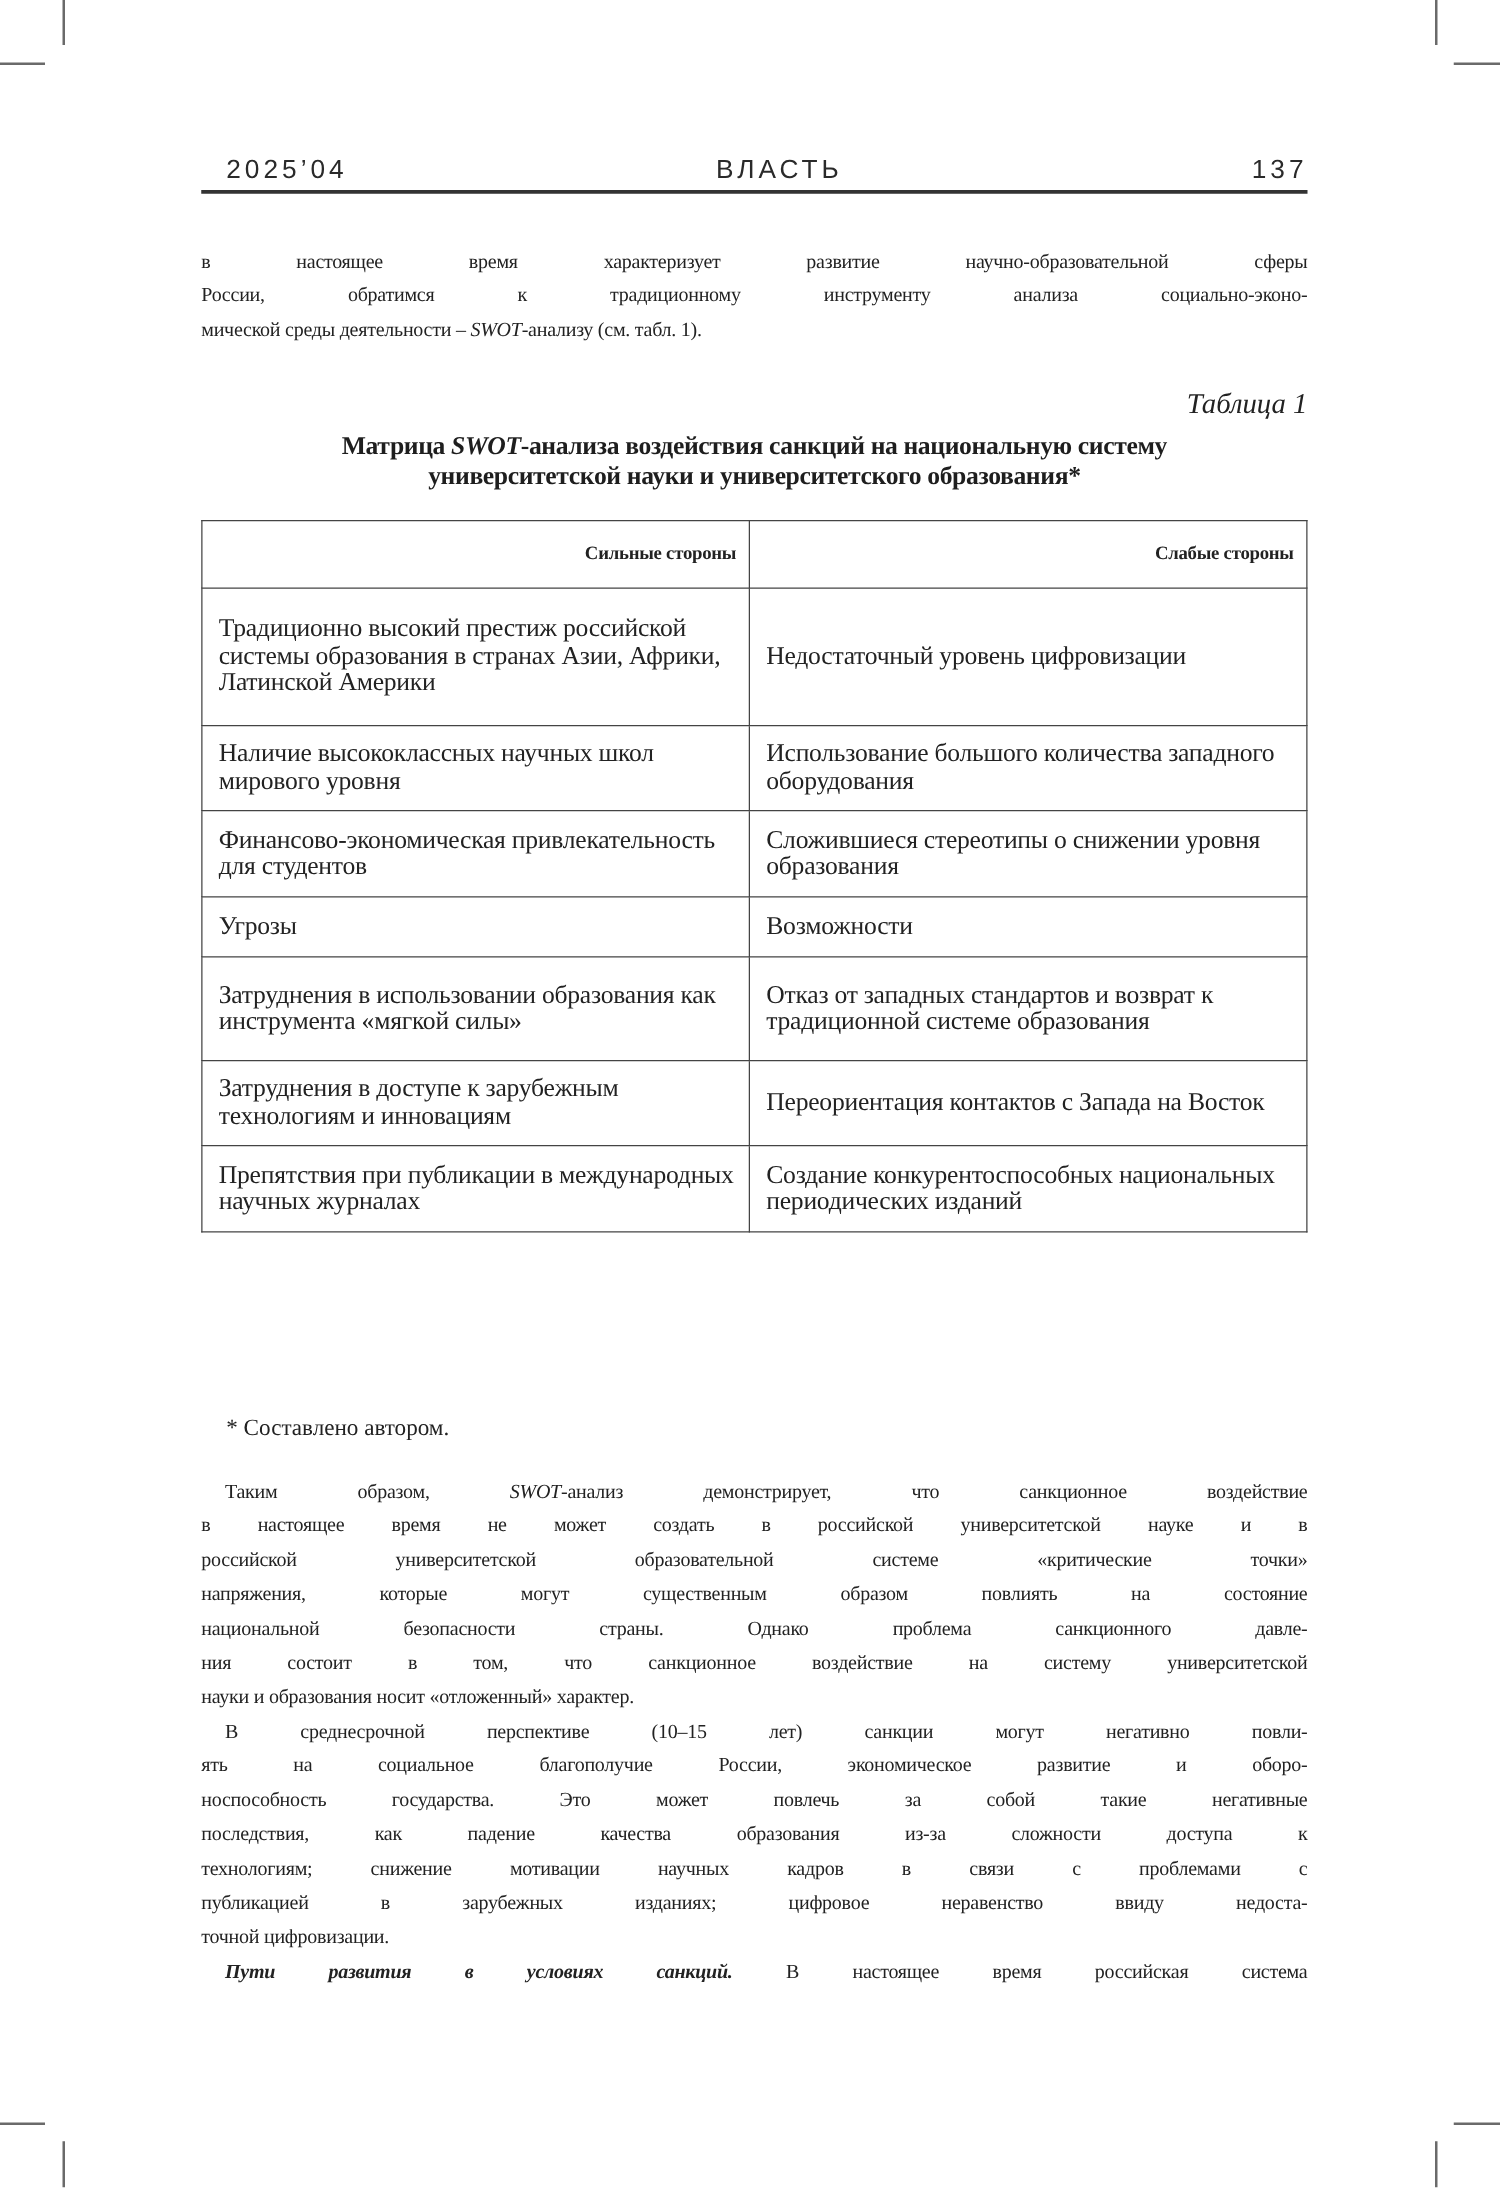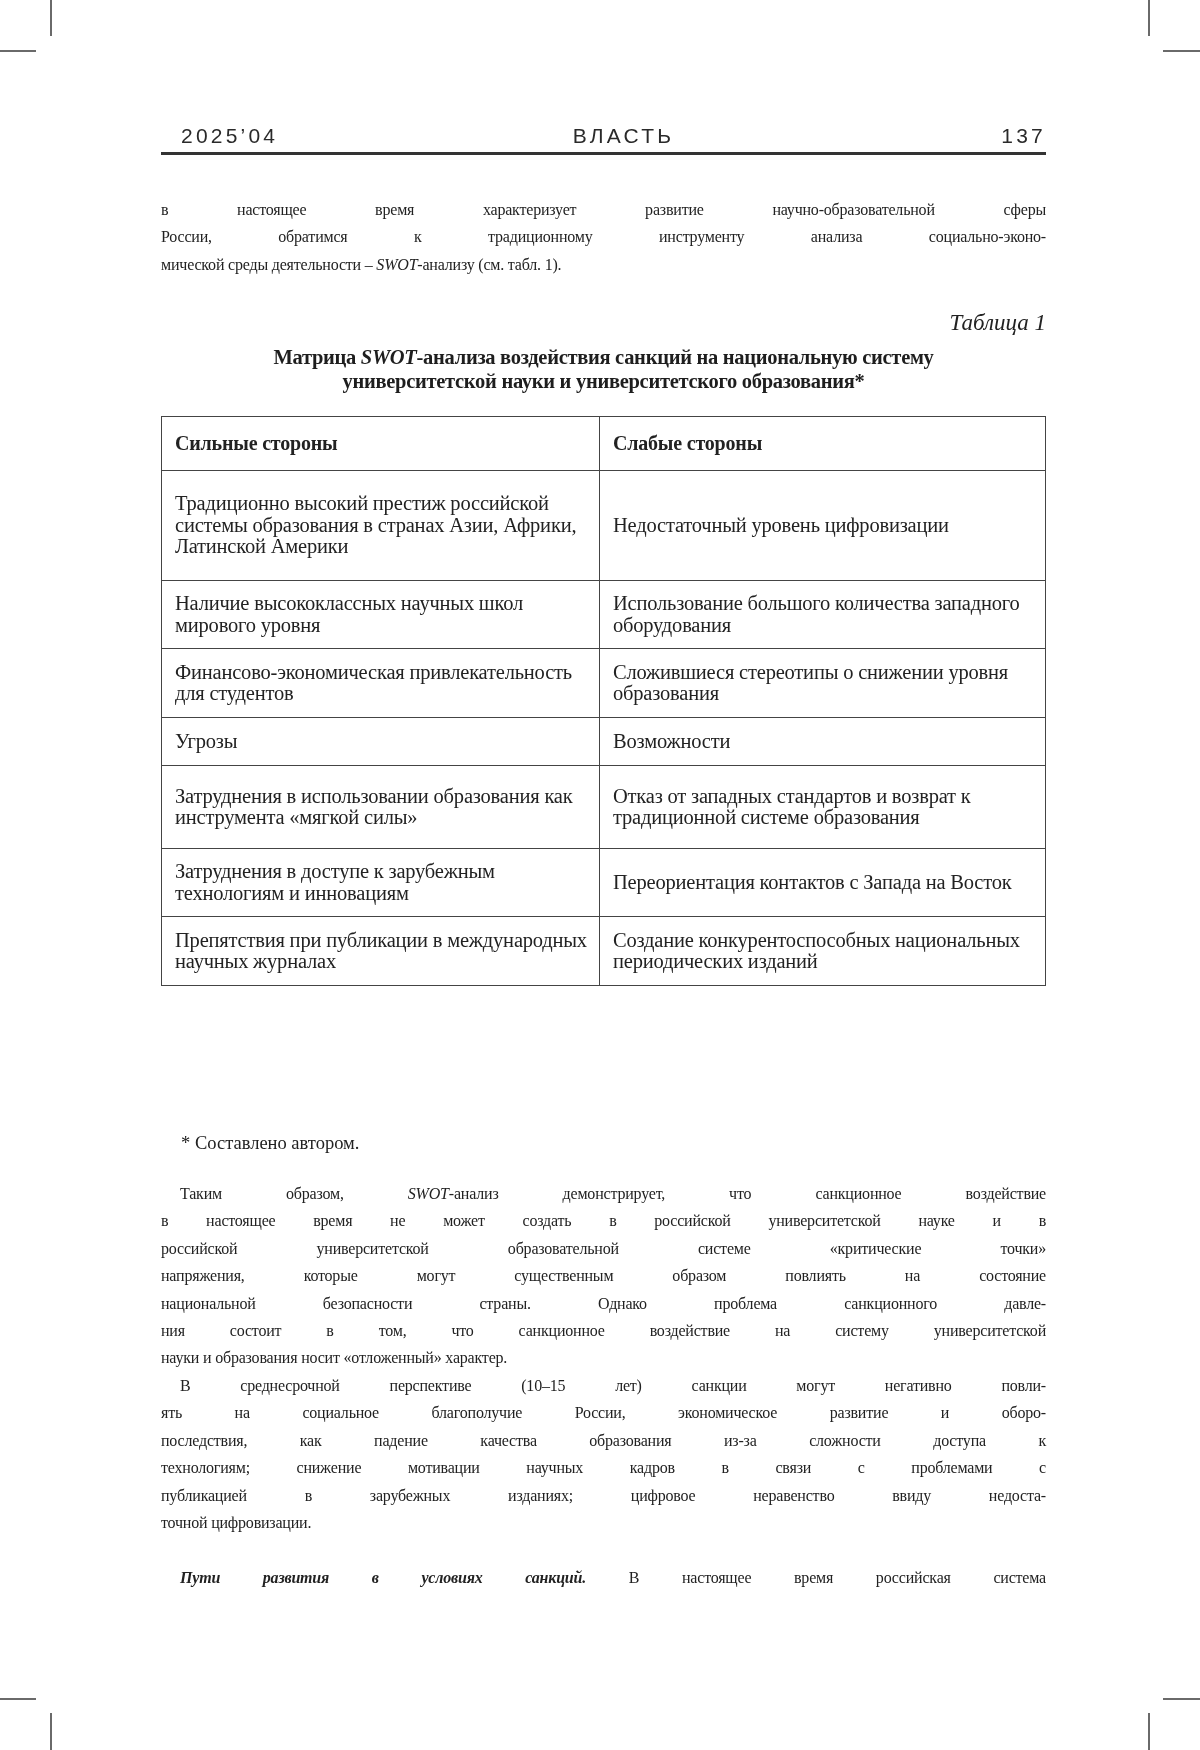--- a/index.html
+++ b/index.html
@@ -35,21 +35,21 @@
   }
   .table-caption i { font-style:italic; }
   table.swot {
     position:absolute; left:0; top:416px; width:885px; border-collapse:collapse;
     font-family:"Liberation Serif", serif; font-size:20.5px; line-height:21.5px; color:#222;
   }
   table.swot td, table.swot th {
     border:1.6px solid #444; vertical-align:middle; padding:0 10px 0 13px; text-align:left;
     letter-spacing:-0.2px;
   }
-  table.swot th { font-weight:bold; text-align:left; height:53px; font-size:20px; }
+  table.swot th { font-weight:bold; text-align:right; height:53px; font-size:15px; }
   table.swot td.c1 { width:414px; }
   .footnote {
     position:absolute; left:20px; top:1133px; font-family:"Liberation Serif", serif;
     font-size:18.5px; color:#222;
   }
 </style>
 </head>
 <body>
 
 <div class="crop" style="left:50px;top:0;width:1.5px;height:36px;"></div>
@@ -130,20 +130,21 @@
     <span class="ln">российской университетской образовательной системе «критические точки»</span>
     <span class="ln">напряжения, которые могут существенным образом повлиять на состояние</span>
     <span class="ln">национальной безопасности страны. Однако проблема санкционного давле-</span>
     <span class="ln">ния состоит в том, что санкционное воздействие на систему университетской</span>
     <span class="ln last">науки и образования носит «отложенный» характер.</span>
   </div>
 
   <div class="para" style="top:1372px;">
     <span class="ln indent">В среднесрочной перспективе (10–15 лет) санкции могут негативно повли-</span>
     <span class="ln">ять на социальное благополучие России, экономическое развитие и оборо-</span>
+    <span class="ln">носпособность государства. Это может повлечь за собой такие негативные</span>
     <span class="ln">последствия, как падение качества образования из-за сложности доступа к</span>
     <span class="ln">технологиям; снижение мотивации научных кадров в связи с проблемами с</span>
     <span class="ln">публикацией в зарубежных изданиях; цифровое неравенство ввиду недоста-</span>
     <span class="ln last">точной цифровизации.</span>
   </div>
 
   <div class="para" style="top:1564px;">
     <span class="ln indent"><b><i>Пути развития в условиях санкций.</i></b><span> В настоящее время российская система</span></span>
   </div>
 

